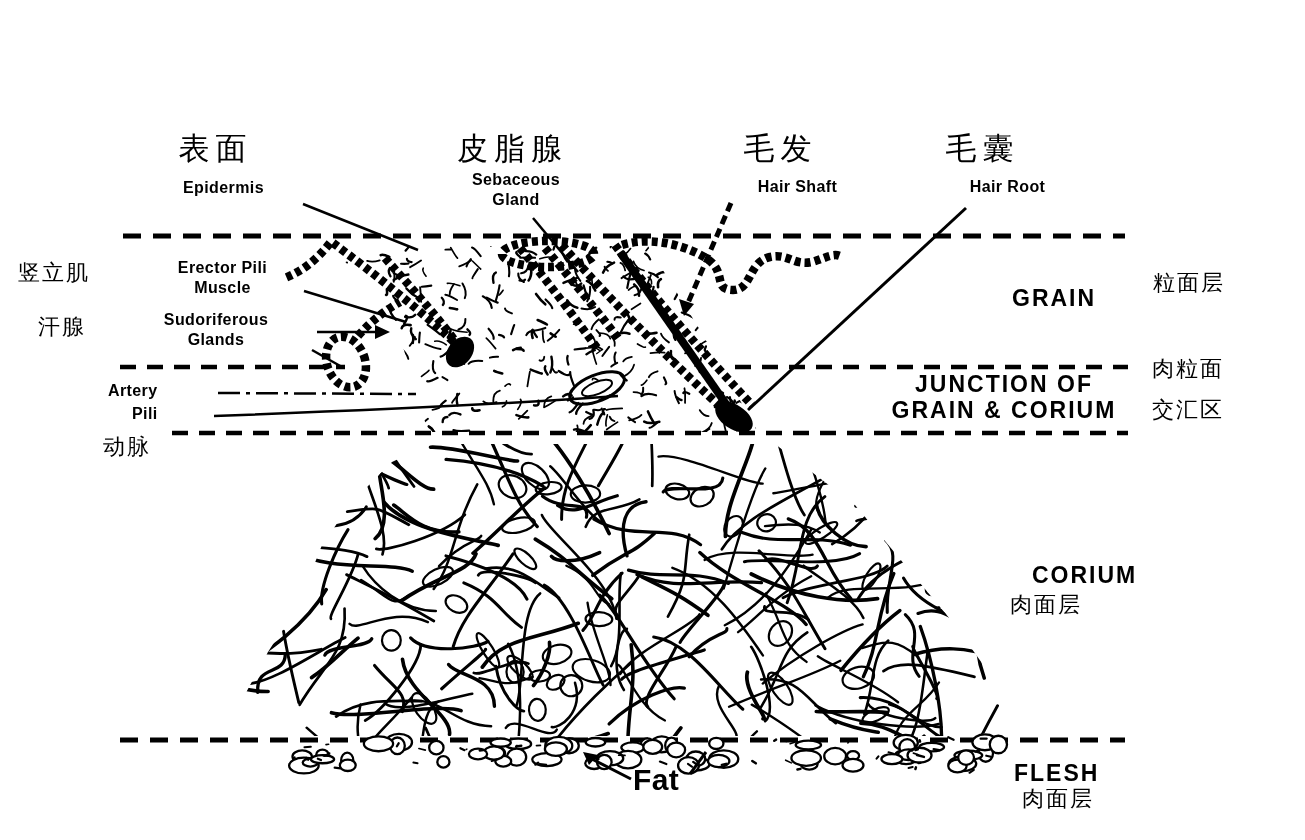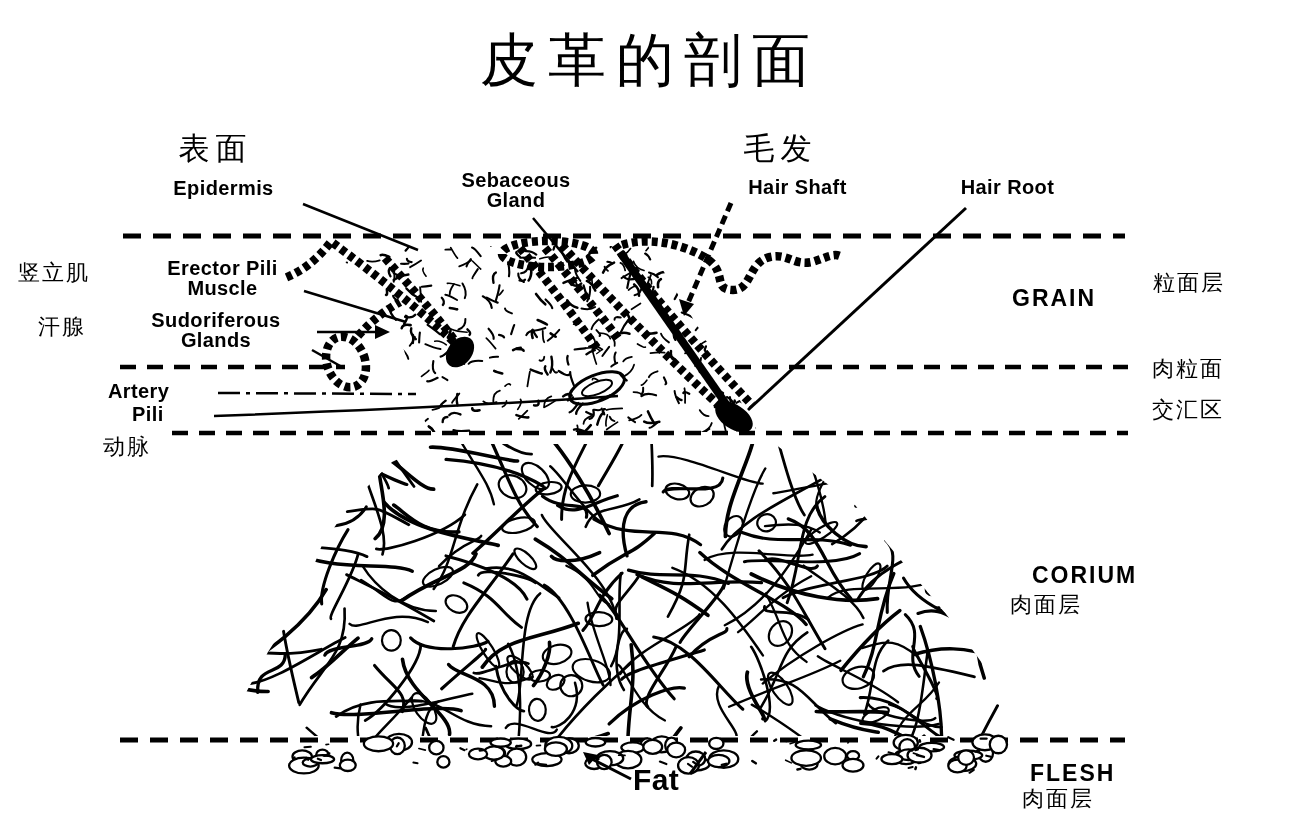--- a/index.html
+++ b/index.html
@@ -6,21 +6,21 @@
   .stage{position:relative;width:1305px;height:840px;background:#fff;overflow:hidden;
          font-family:"Liberation Sans",sans-serif;color:#000;}
   .abs{position:absolute;}
   svg{position:absolute;inset:0;}
   .title{font-family:"DejaVu Serif","Liberation Serif",serif;font-size:58px;
          letter-spacing:10px;text-align:center;white-space:nowrap;}
   .zh{font-family:"DejaVu Serif","Liberation Serif",serif;font-size:31px;
       letter-spacing:6px;white-space:nowrap;}
   .zh-s{font-family:"DejaVu Serif","Liberation Serif",serif;font-size:22px;
       letter-spacing:2px;white-space:nowrap;}
-  .en{font-weight:700;font-size:20px;letter-spacing:0.4px;line-height:20px;white-space:nowrap;}
+  .en{font-weight:700;font-size:16px;letter-spacing:0.4px;line-height:20px;white-space:nowrap;}
   .layer-en{font-weight:700;font-size:23px;letter-spacing:2px;line-height:26px;white-space:nowrap;}
   .c{text-align:center;}
   .stroke{stroke:#000;fill:none;}
 </style>
 </head>
 <body>
 
 <div class="stage">
 
   <svg viewBox="0 0 1305 840" width="1305" height="840">
@@ -763,33 +763,34 @@
       <path stroke-dasharray="22 6 4 6" d="M218,393 L416,394"></path>
       <path d="M214,416 C350,411 520,403 618,396"></path>
       <path stroke-width="3" d="M631,779 L590,758"></path>
       <path stroke-width="3" d="M690,774 L706,752"></path>
     </g>
     <polygon fill="#000" points="684,316 679,299 694,304"></polygon>
     <polygon fill="#000" points="390,332 375,325 375,339"></polygon>
     <polygon fill="#000" points="583,752 598,755 589,765"></polygon>
   </svg>
 
-  <div class="abs title" style="left:300px;top:22px;width:700px;">皮革的剖面</div>
 
   <div class="abs zh c" style="left:158px;top:128px;width:115px;">表面</div>
   <div class="abs en c" style="left:146px;top:178px;width:155px;">Epidermis</div>
 
+  <div class="abs zh c" style="left:430px;top:128px;width:165px;">皮脂腺</div>
   <div class="abs en c" style="left:430px;top:170px;width:172px;">
     <span>Sebaceous</span><br>
     <span>Gland</span>
   </div>
 
   <div class="abs zh c" style="left:723px;top:128px;width:115px;">毛发</div>
   <div class="abs en c" style="left:720px;top:177px;width:155px;">Hair Shaft</div>
 
+  <div class="abs zh c" style="left:925px;top:128px;width:115px;">毛囊</div>
   <div class="abs en c" style="left:935px;top:177px;width:145px;">Hair Root</div>
 
   <div class="abs zh-s" style="left:18px;top:258px;">竖立肌</div>
   <div class="abs en c" style="left:140px;top:258px;width:165px;">
     <span>Erector Pili</span><br>
     <span>Muscle</span>
   </div>
 
   <div class="abs zh-s" style="left:38px;top:312px;">汗腺</div>
   <div class="abs en c" style="left:118px;top:310px;width:196px;">
@@ -797,24 +798,28 @@
     <span>Glands</span>
   </div>
 
   <div class="abs en" style="left:108px;top:381px;">Artery</div>
   <div class="abs en" style="left:132px;top:404px;">Pili</div>
   <div class="abs zh-s" style="left:103px;top:432px;">动脉</div>
 
   <div class="abs layer-en" style="left:1012px;top:285px;">GRAIN</div>
   <div class="abs zh-s" style="left:1153px;top:268px;">粒面层</div>
 
+  <div class="abs layer-en c" style="left:870px;top:371px;width:268px;">
+    <span>JUNCTION OF</span><br>
+    <span>GRAIN &amp; CORIUM</span>
+  </div>
   <div class="abs zh-s" style="left:1152px;top:354px;">肉粒面</div>
   <div class="abs zh-s" style="left:1152px;top:395px;">交汇区</div>
 
   <div class="abs layer-en" style="left:1032px;top:562px;">CORIUM</div>
   <div class="abs zh-s" style="left:1010px;top:590px;">肉面层</div>
 
-  <div class="abs layer-en" style="left:1014px;top:760px;margin-left:16px;">FLESH</div>
+  <div class="abs layer-en" style="left:1014px;top:760px;">FLESH</div>
   <div class="abs zh-s" style="left:1022px;top:784px;">肉面层</div>
 
   <div class="abs en" style="left:633px;top:770px;font-size:30px;">Fat</div>
 
 </div>
 
 </body></html>

